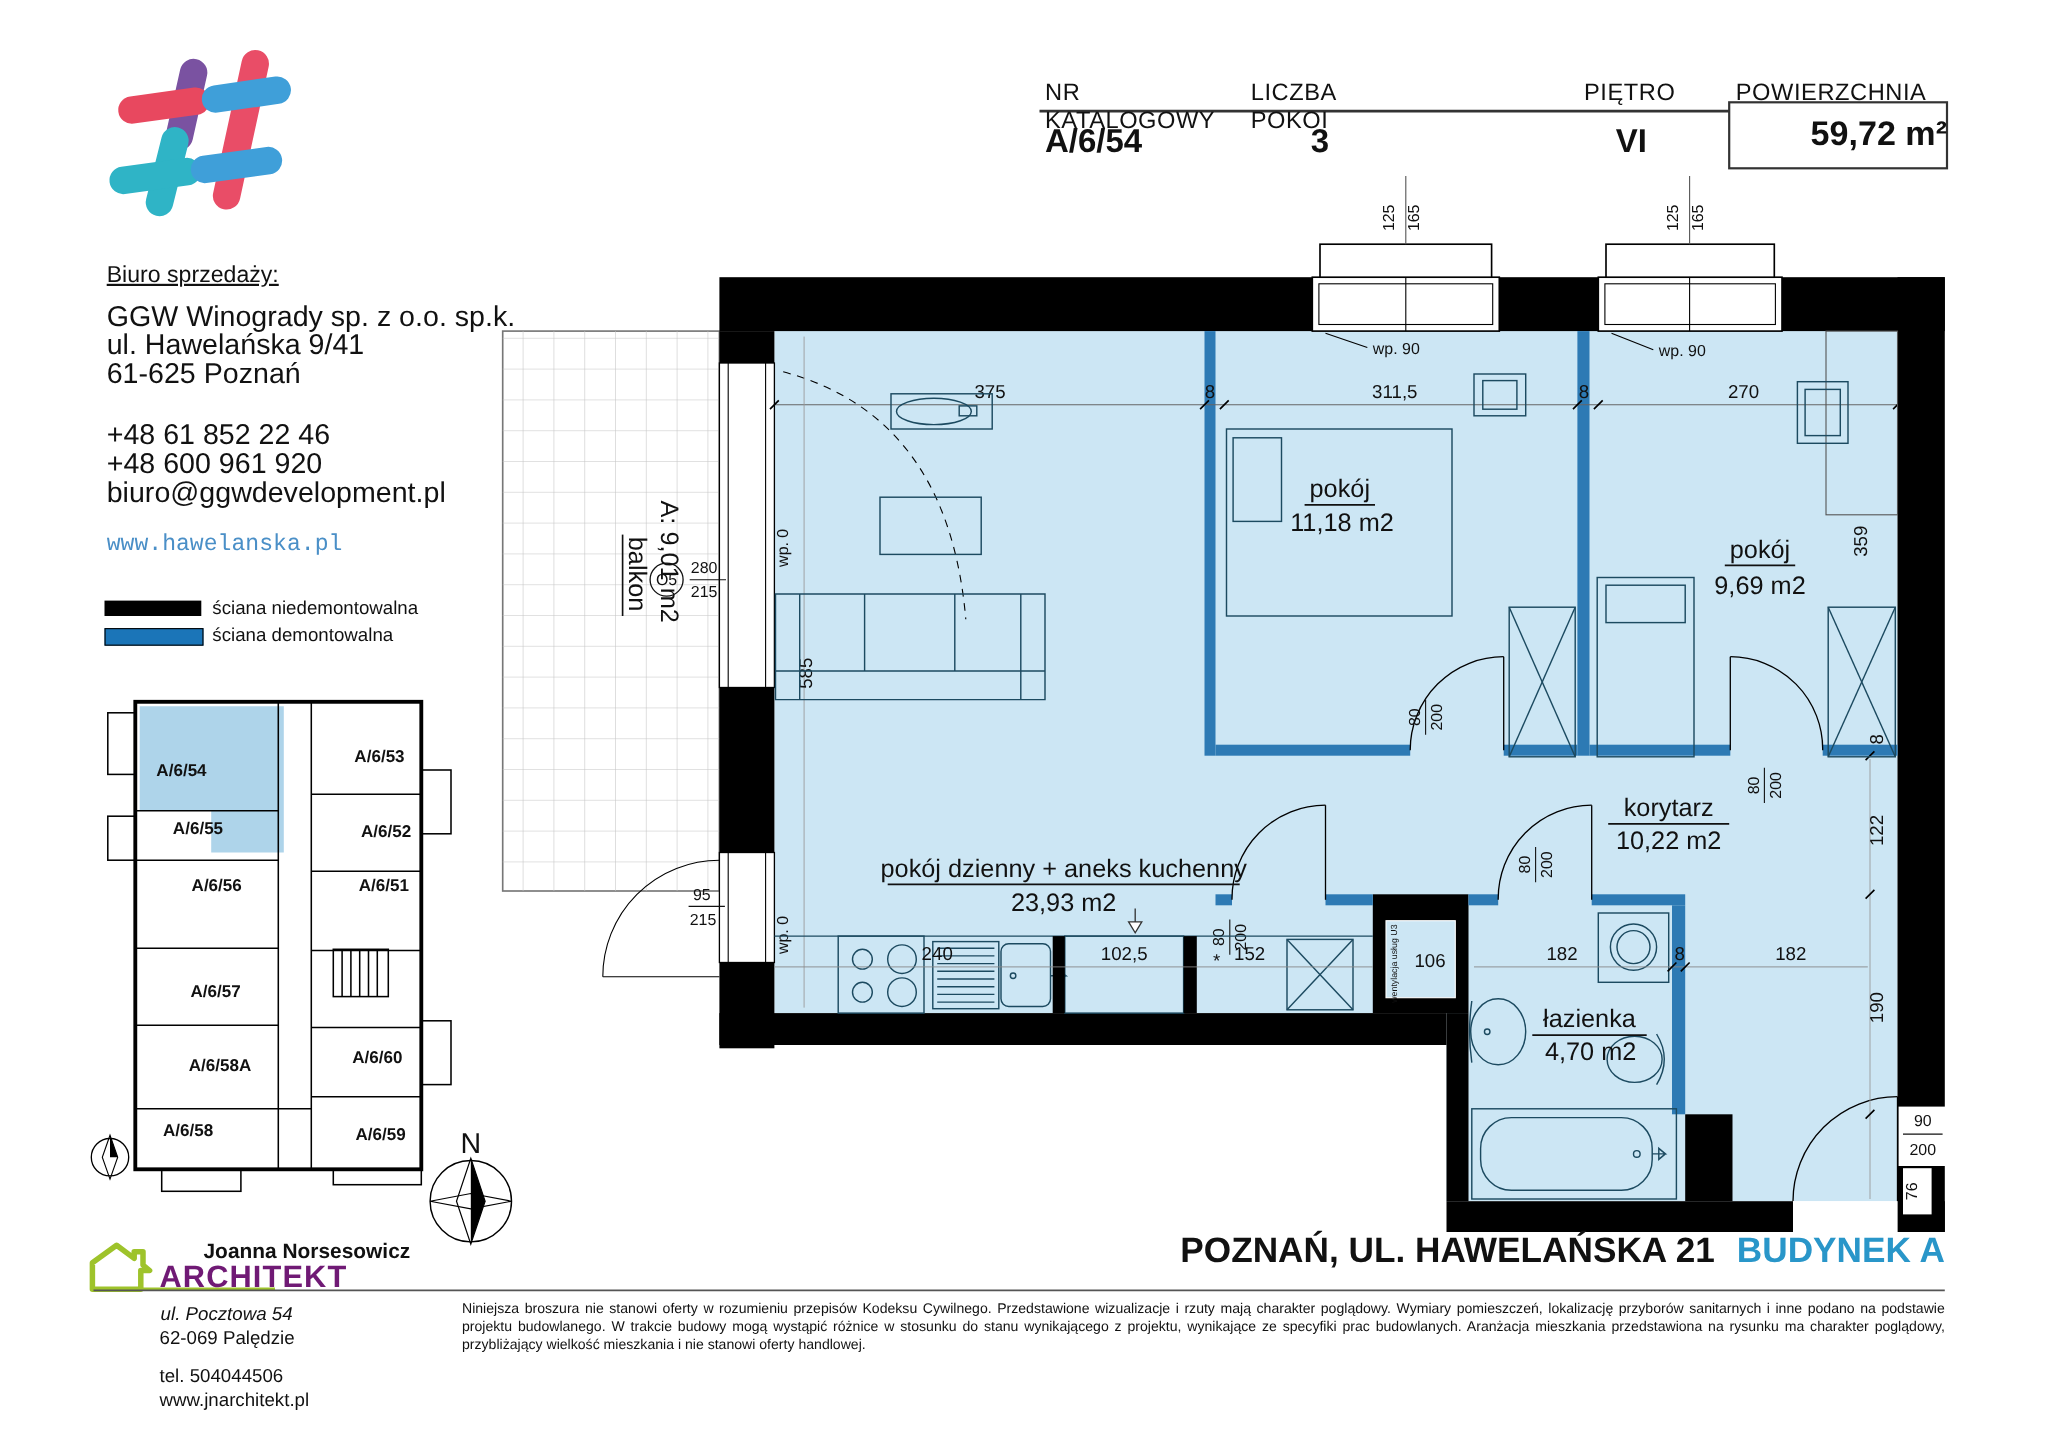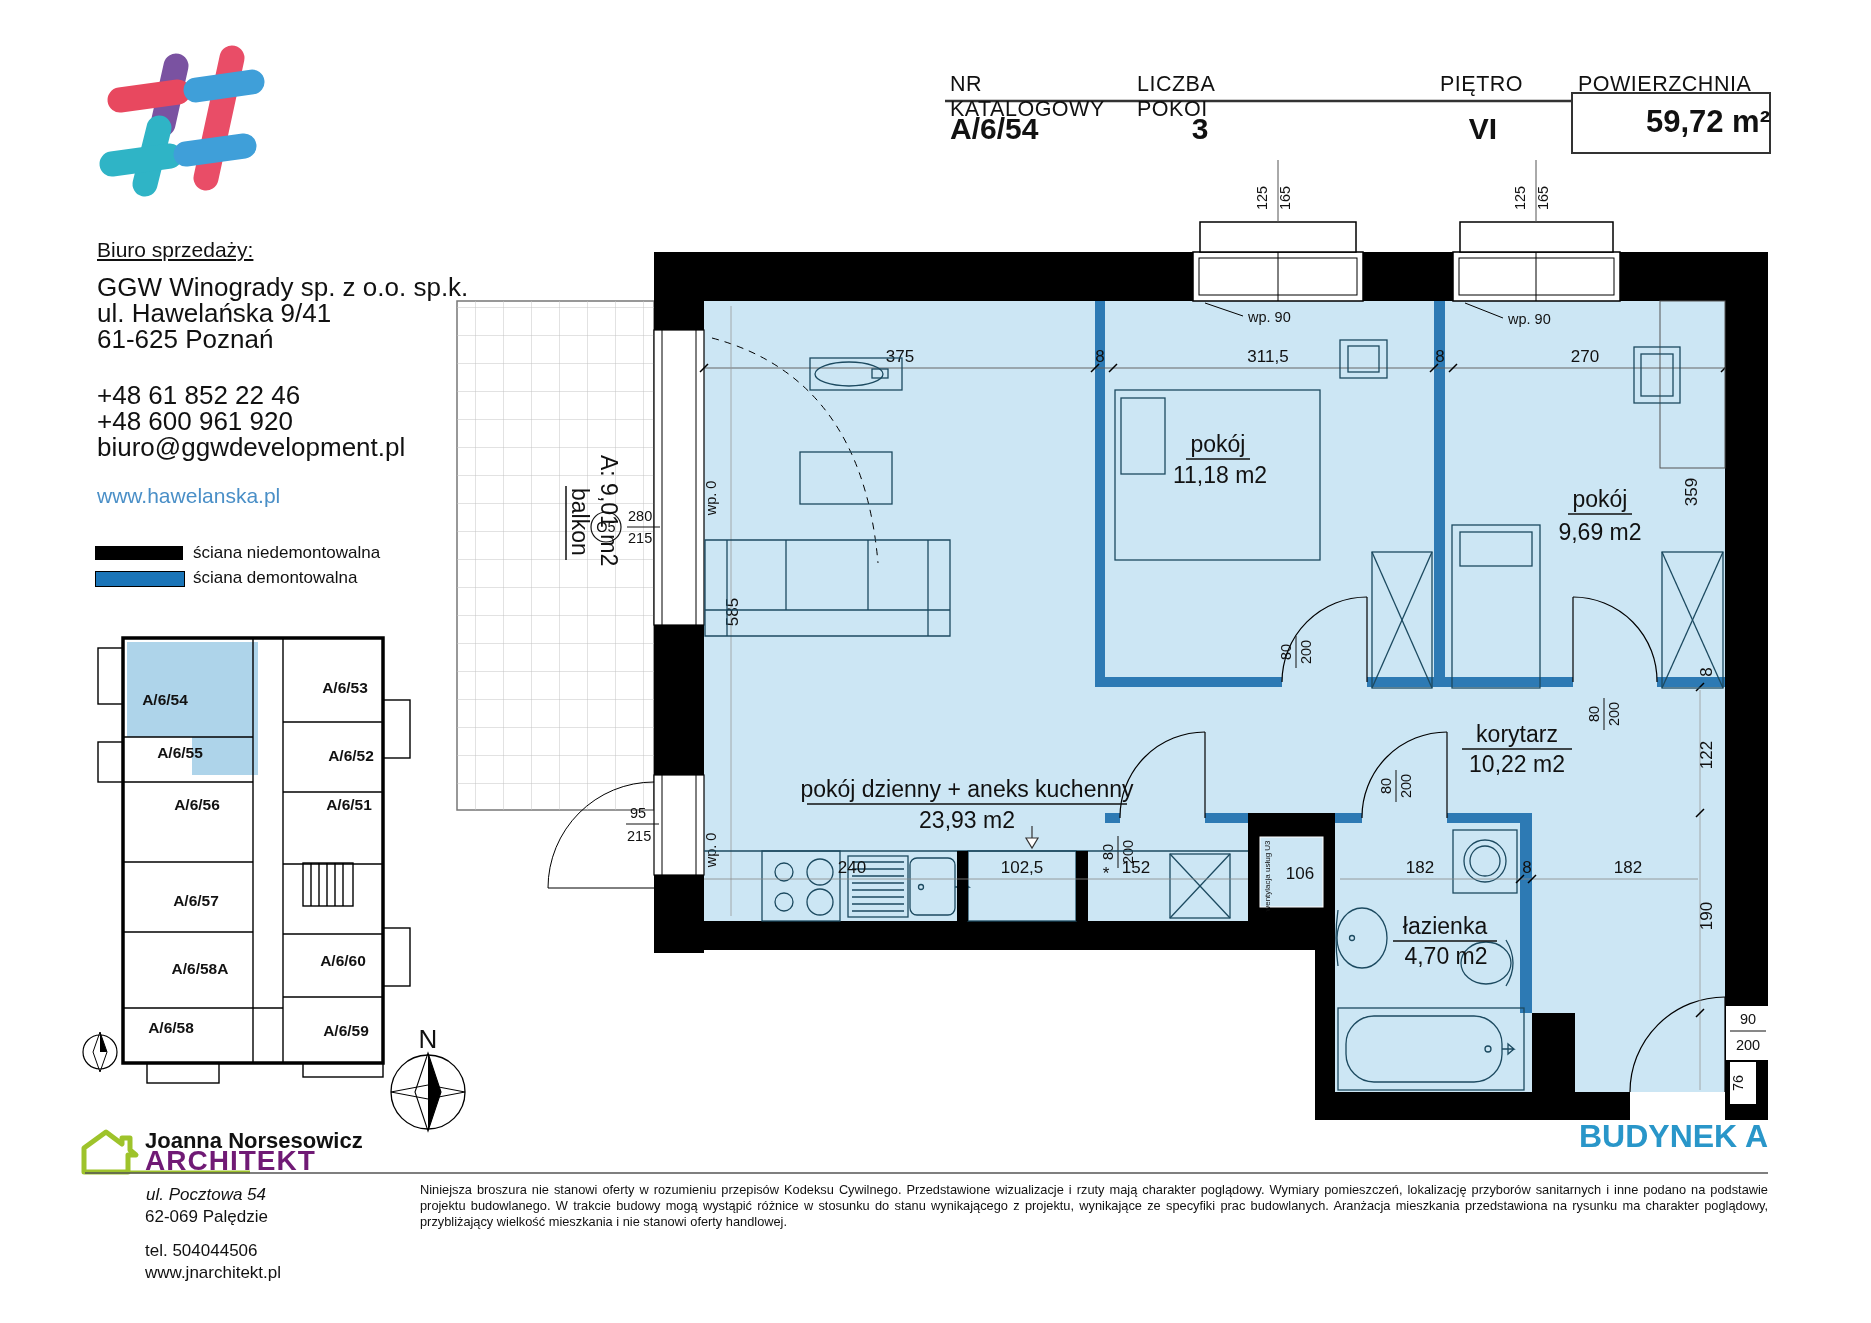--- a/index.html
+++ b/index.html
@@ -14,21 +14,21 @@
   .tiny{font-size:8px;}
   .mini{font-size:15.5px;font-weight:bold;}
   .hdr{font-size:21.5px;letter-spacing:.5px;}
   .contact{font-size:26px;line-height:26px;}
   .office-heading{font-size:21px;text-decoration:underline;}
   .legend-label{font-size:17px;}
   .www{font-size:21px;color:#4a8fc7;}
   .brand-text{font-size:47px;font-weight:bold;color:#29b2c6;}
   .city-line{font-size:32px;font-weight:bold;}
   .building{font-size:32px;font-weight:bold;color:#2996c9;}
-  .arch-name{font-size:22px;font-weight:bold;}
+  .arch-name{font-size:19px;font-weight:bold;margin-left:40px;}
   .arch-title{font-size:28px;font-weight:bold;color:#701a75;letter-spacing:1px;}
   .arch-addr{font-size:17px;line-height:22px;}
   .disclaimer{font-size:12.8px;line-height:15.8px;text-align:justify;}
   .val{font-size:30px;font-weight:bold;}
 </style>
 </head>
 <body>
 
 <div id="page">
 
@@ -400,28 +400,29 @@
   <div class="abs val" style="left:1443px;top:112px;width:80px;text-align:center;">VI</div>
   <div class="abs" style="left:1572px;top:104px;width:198px;text-align:right;font-size:31px;font-weight:bold;">59,72 m²</div>
 
   <div class="abs office-heading" style="left:97px;top:238px;">Biuro sprzedaży:</div>
   <div class="abs contact" style="left:97px;top:274px;">GGW Winogrady sp. z o.o. sp.k.</div>
   <div class="abs contact" style="left:97px;top:300px;">ul. Hawelańska 9/41</div>
   <div class="abs contact" style="left:97px;top:326px;">61-625 Poznań</div>
   <div class="abs contact" style="left:97px;top:382px;">+48 61 852 22 46</div>
   <div class="abs contact" style="left:97px;top:408px;">+48 600 961 920</div>
   <div class="abs contact" style="left:97px;top:434px;">biuro@ggwdevelopment.pl</div>
-  <div class="abs www" style="left:97px;top:484px;">www.hawelanska.pl</div>
+  <div class="abs www" style="left:97px;top:484px;font-family:Liberation Mono, monospace;">www.hawelanska.pl</div>
 
   <div class="abs" style="left:95px;top:546px;width:88px;height:14px;background:#000;"></div>
   <div class="abs legend-label" style="left:193px;top:543px;">ściana niedemontowalna</div>
   <div class="abs" style="left:95px;top:571px;width:88px;height:14px;background:#1b75b8;border:1px solid #000;"></div>
   <div class="abs legend-label" style="left:193px;top:568px;">ściana demontowalna</div>
 
   <div class="abs" style="right:103px;top:1118px;display:flex;gap:20px;">
+    <span class="city-line">POZNAŃ, UL. HAWELAŃSKA 21</span>
     <span class="building">BUDYNEK A</span>
   </div>
 
   <div class="abs arch-name" style="left:145px;top:1128px;">Joanna Norsesowicz</div>
   <div class="abs arch-title" style="left:145px;top:1145px;">ARCHITEKT</div>
   <div class="abs arch-addr" style="left:146px;top:1184px;font-style:italic;">ul. Pocztowa 54</div>
   <div class="abs arch-addr" style="left:145px;top:1206px;">62-069 Palędzie</div>
   <div class="abs arch-addr" style="left:145px;top:1240px;">tel. 504044506</div>
   <div class="abs arch-addr" style="left:145px;top:1262px;">www.jnarchitekt.pl</div>
 

